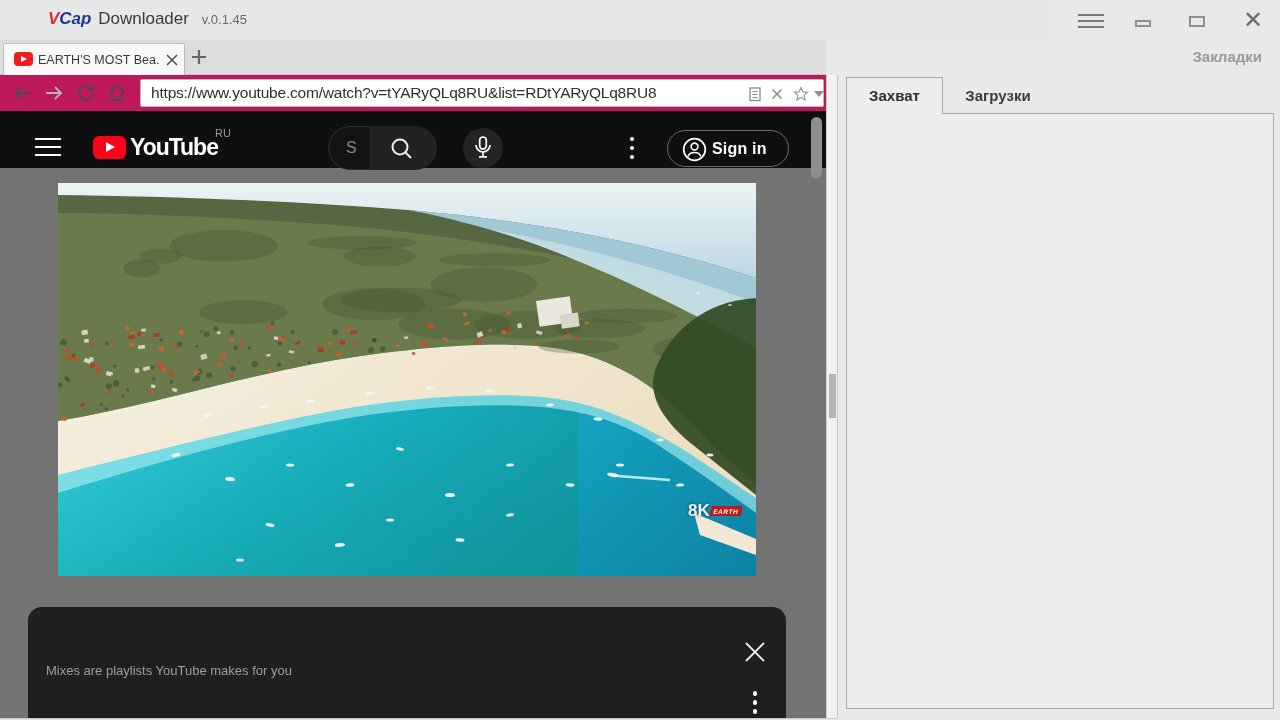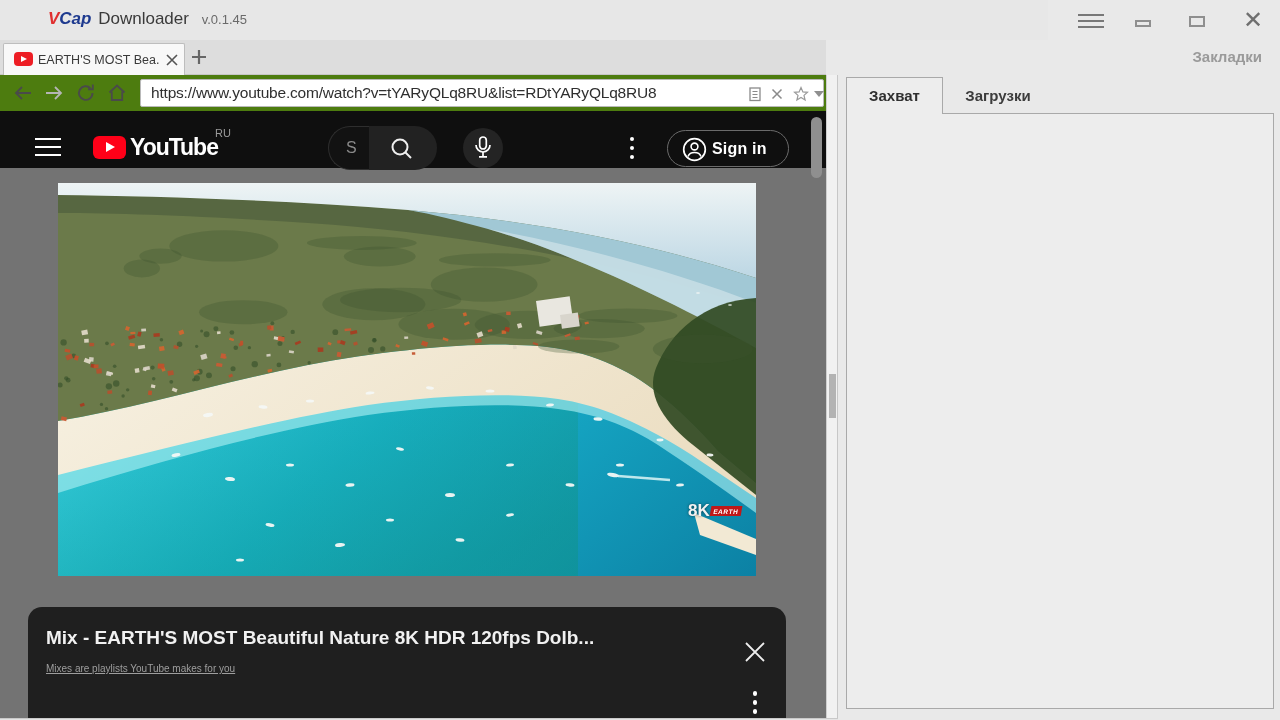--- a/index.html
+++ b/index.html
@@ -26,21 +26,21 @@
   
   #tabstrip { left:0; top:40px; width:826px; height:35px; background:#dddddd; border-bottom:1px solid #c6c6c6; }
   #browser-tab { left:3px; top:3px; width:182px; height:32px; background:#f8f8f8; border:1px solid #bdbdbd; border-bottom:none; border-radius:2px 2px 0 0; }
   #tab-favicon { left:10px; top:8px; width:19px; height:14px; background:#ed1d24; border-radius:4px; }
   #tab-favicon:after { content:""; position:absolute; left:7px; top:3.5px; border-left:6px solid #fff; border-top:3.5px solid transparent; border-bottom:3.5px solid transparent; }
   #tab-title { left:34px; top:9px; width:122px; font-size:12.5px; color:#3a3a3a; white-space:nowrap; overflow:hidden; }
   #tab-close { left:160px; top:8px; width:16px; height:16px; }
   #newtab-btn { left:190px; top:8px; width:18px; height:18px; }
 
   
-  #navrow { left:0; top:75px; width:826px; height:36px; background:#4d7c0f; }
+  #navrow { left:0; top:75px; width:826px; height:36px; background:#be185d; }
   .navic { top:8px; width:20px; height:20px; }
   #urlbox { left:140px; top:4px; width:684px; height:28px; background:#ffffff; border:1px solid #b9b9b9; border-radius:2px; }
   #url-text { left:10px; top:4px; width:592px; font-size:15.5px; color:#2f2f2f; white-space:nowrap; overflow:hidden; letter-spacing:-0.2px; }
   .urlic { top:6px; width:16px; height:16px; }
 
   
   #browser { left:0; top:111px; width:826px; height:607px; background:#737373; overflow:hidden; }
 
   
   #yt-header { left:0; top:0; width:826px; height:57px; background:#0f0f0f; }
@@ -63,21 +63,21 @@
 
   
   #video-player { left:58px; top:72px; width:698px; height:393px; overflow:hidden; background:#000; }
   #watermark { left:688px; top:390px; width:110px; white-space:nowrap; }
   #watermark .k8 { color:#f2f2f2; font-size:17px; font-weight:bold; text-shadow:0 0 3px rgba(0,0,0,.6); }
   #watermark .earth { display:inline-block; background:#c01818; color:#fff; font-size:6.5px; font-weight:bold; padding:1.5px 3px; transform:skewX(-10deg) translateY(-3px); letter-spacing:0.5px; }
 
   
   #mix-panel { left:28px; top:496px; width:758px; height:150px; background:#1f1f1f; border-radius:14px; }
   #mix-title { left:18px; top:20px; width:680px; font-size:19px; font-weight:bold; color:#f1f1f1; white-space:nowrap; overflow:hidden; }
-  #mix-subtitle { left:18px; top:56px; font-size:10px; color:#9e9e9e;text-decoration:underline; }
+  #mix-subtitle { left:18px; top:56px; font-size:13px; color:#9e9e9e; }
   #mix-close { left:713px; top:31px; width:28px; height:28px; }
   #mix-dots { left:719px; top:84px; width:16px; height:32px; }
   #mix-dots i { display:block; width:4.5px; height:4.5px; border-radius:50%; background:#fff; margin:0 auto 4.5px auto; }
 
   
   #app-scrollcol { left:826px; top:75px; width:12px; height:643px; background:#f1f1f1; border-left:1px solid #cfcfcf; border-right:1px solid #c7c7c7; }
   #app-scrollthumb { left:2px; top:299px; width:7px; height:44px; background:#b3b3b3; }
 
   
   #right-panel { left:838px; top:40px; width:442px; height:680px; background:#e9e9e9;font-weight:bold; }
@@ -454,21 +454,20 @@
         </g>
       <path d="M560,293 L612,297" stroke="#eafcfa" stroke-width="2.4" opacity="0.8"></path>
     </svg>
   </div>
 
   <div id="watermark" class="abs">
     <span class="k8">8K</span><span class="earth">EARTH</span>
   </div>
 
   <div id="mix-panel" class="abs">
-    <div id="mix-title" class="abs">Mix - EARTH'S MOST Beautiful Nature 8K HDR 120fps Dolb...</div>
     <div id="mix-subtitle" class="abs">Mixes are playlists YouTube makes for you</div>
     <div id="mix-close" class="abs">
       <svg width="28" height="28">
           <path d="M5 5 L23 23 M23 5 L5 23" stroke="#eeeeee" stroke-width="1.8"></path>
         </svg>
     </div>
     <div id="mix-dots" class="abs">
         <i></i>
         <i></i>
         <i></i>

